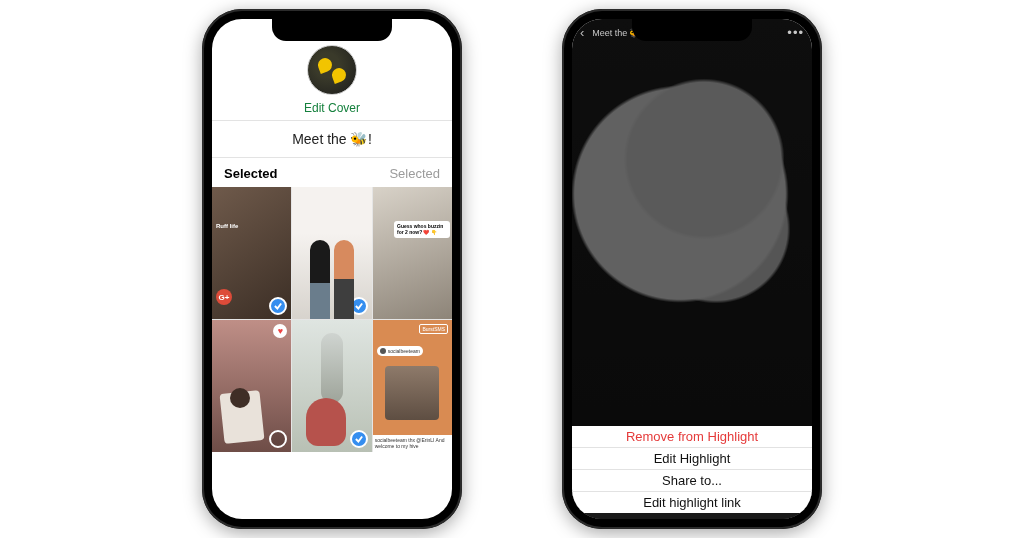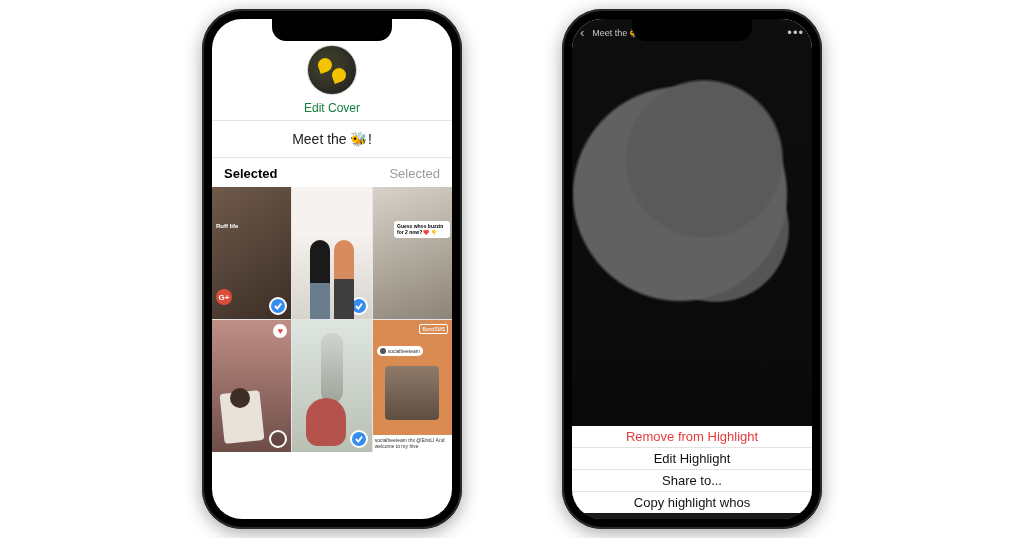--- a/index.html
+++ b/index.html
@@ -236,18 +236,18 @@
       <span class="chev">‹</span>
       <span>Meet the 🐝!</span>
       <span>132w</span>
       <span class="dots">•••</span>
     </div>
     <div class="sheet">
       <div class="sheet-group">
         <div class="sheet-row danger">Remove from Highlight</div>
         <div class="sheet-row">Edit Highlight</div>
         <div class="sheet-row">Share to...</div>
-        <div class="sheet-row">Copy highlight whos</div>
+        <div class="sheet-row">Edit highlight link</div>
       </div>
       <div class="sheet-gap"></div>
     </div>
   </div>
 </div>
 
 </body></html>

